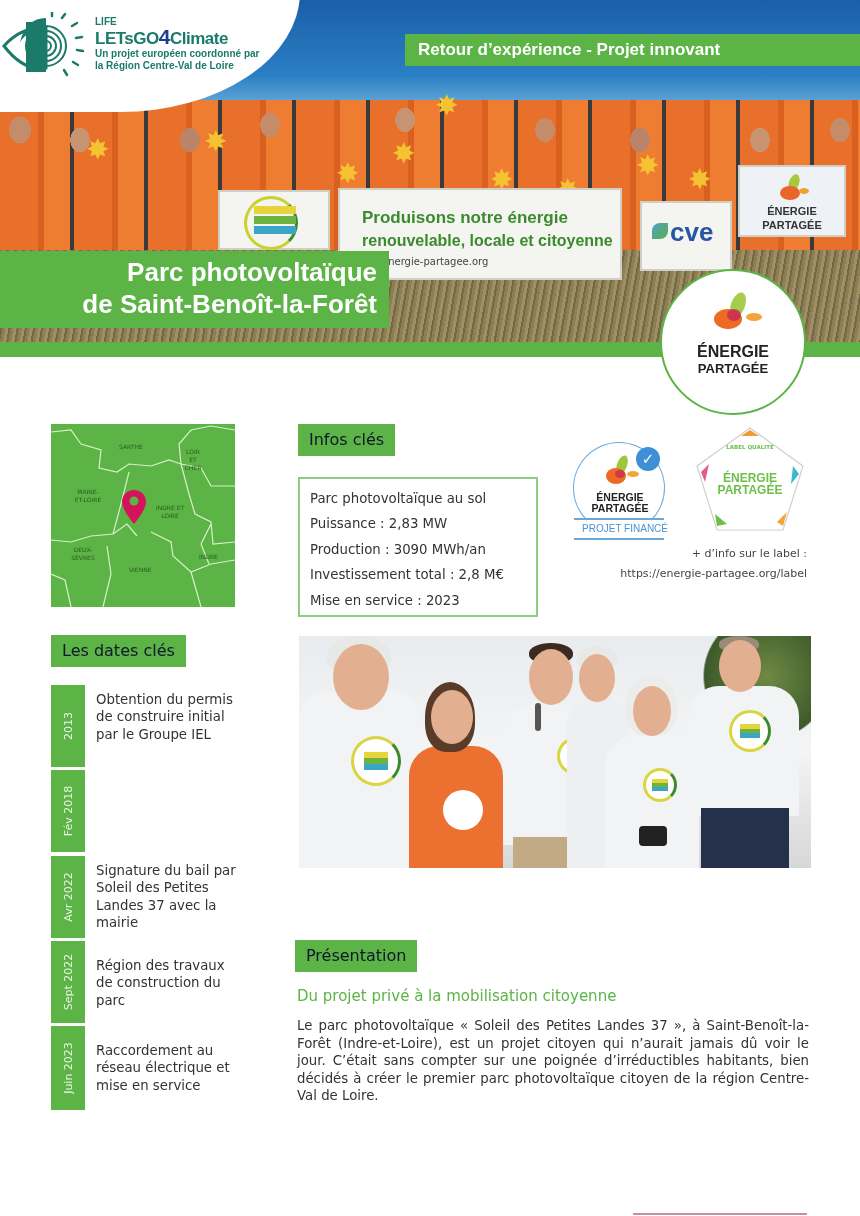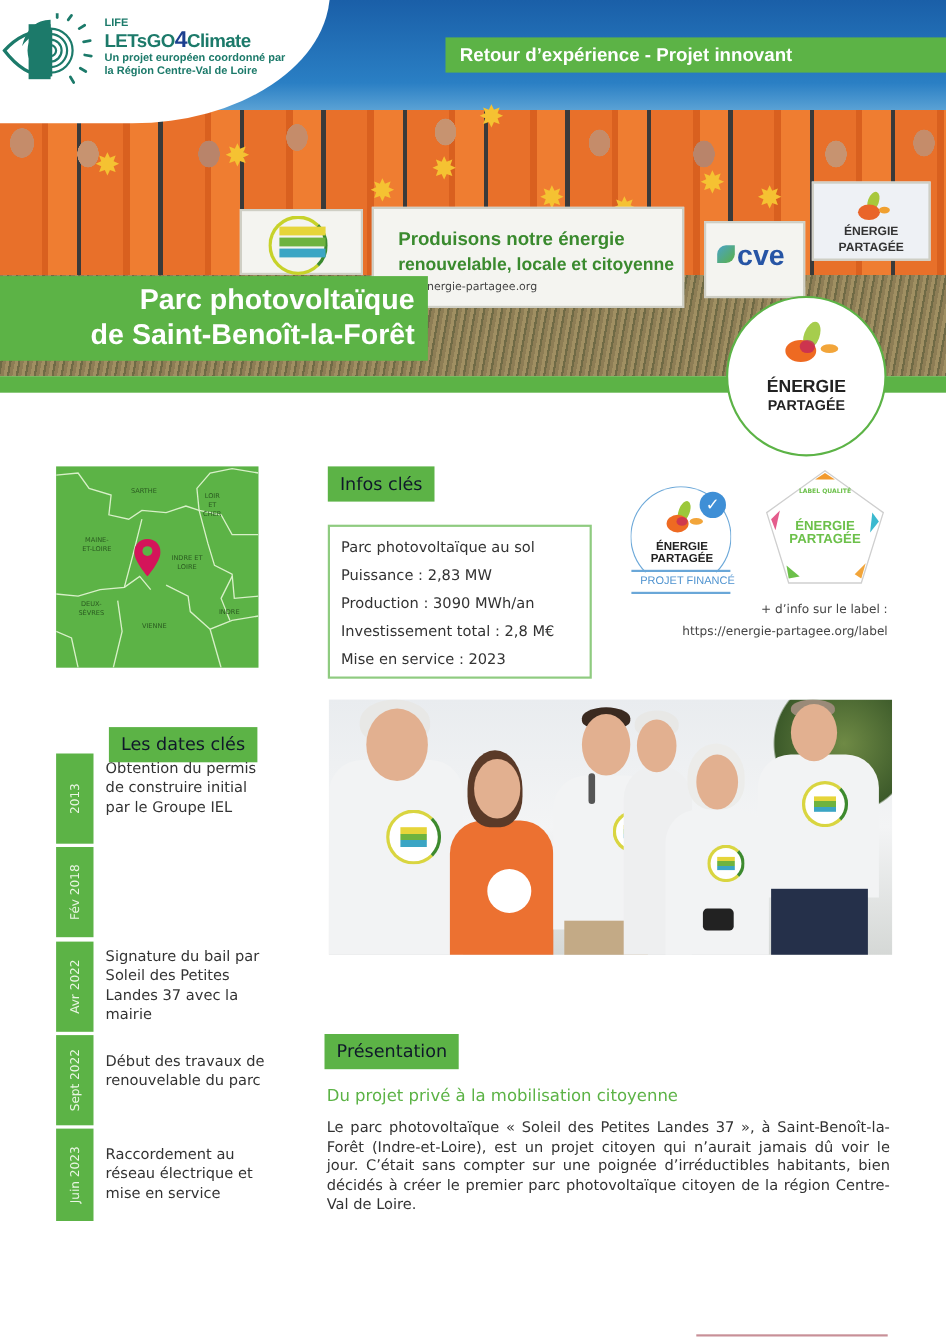--- a/index.html
+++ b/index.html
@@ -292,21 +292,21 @@
   <div class="small">LABEL QUALITÉ</div>
   <div class="pent-t" style="top:46px;">ÉNERGIE</div>
   <div class="pent-t" style="top:58px;">PARTAGÉE</div>
 </div>
 
 <div class="label-info">
   <div>+ d’info sur le label :</div>
   <div>https://energie-partagee.org/label</div>
 </div>
 
-<div class="sec-head" style="left:51px;top:661px;margin-left:48px;">Les dates clés</div>
+<div class="sec-head" style="left:51px;top:635px;">Les dates clés</div>
 
 <div class="tl-item" style="top:685px;height:82px;">
   <div class="tl-bar" style="height:82px;">
       <span class="tl-date">2013</span>
     </div>
   <div class="tl-text">Obtention du permis de construire initial par le Groupe IEL</div>
 </div>
 <div class="tl-item" style="top:770px;height:82px;">
   <div class="tl-bar" style="height:82px;">
       <span class="tl-date">Fév 2018</span>
@@ -315,21 +315,21 @@
 <div class="tl-item" style="top:856px;height:82px;">
   <div class="tl-bar" style="height:82px;">
       <span class="tl-date">Avr 2022</span>
     </div>
   <div class="tl-text">Signature du bail par Soleil des Petites Landes 37 avec la mairie</div>
 </div>
 <div class="tl-item" style="top:941px;height:82px;">
   <div class="tl-bar" style="height:82px;">
       <span class="tl-date">Sept 2022</span>
     </div>
-  <div class="tl-text" style="top:16px;">Début des travaux de renouvelable du parc</div>
+  <div class="tl-text" style="top:16px;">Région des travaux de construction du parc</div>
 </div>
 <div class="tl-item" style="top:1026px;height:84px;">
   <div class="tl-bar" style="height:84px;">
       <span class="tl-date">Juin 2023</span>
     </div>
   <div class="tl-text" style="top:16px;">Raccordement au réseau électrique et mise en service</div>
 </div>
 
 <div class="photo2">
   <div class="tree"></div>

